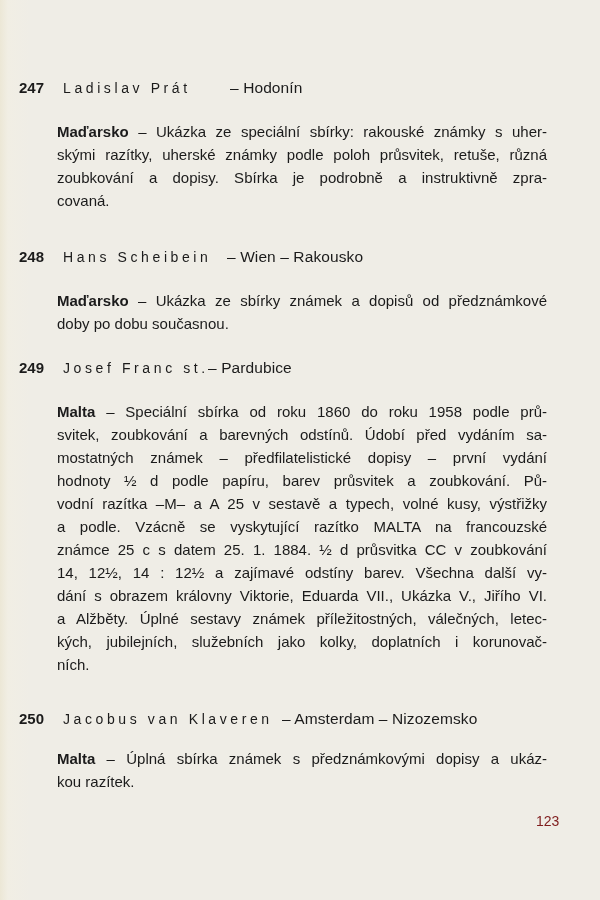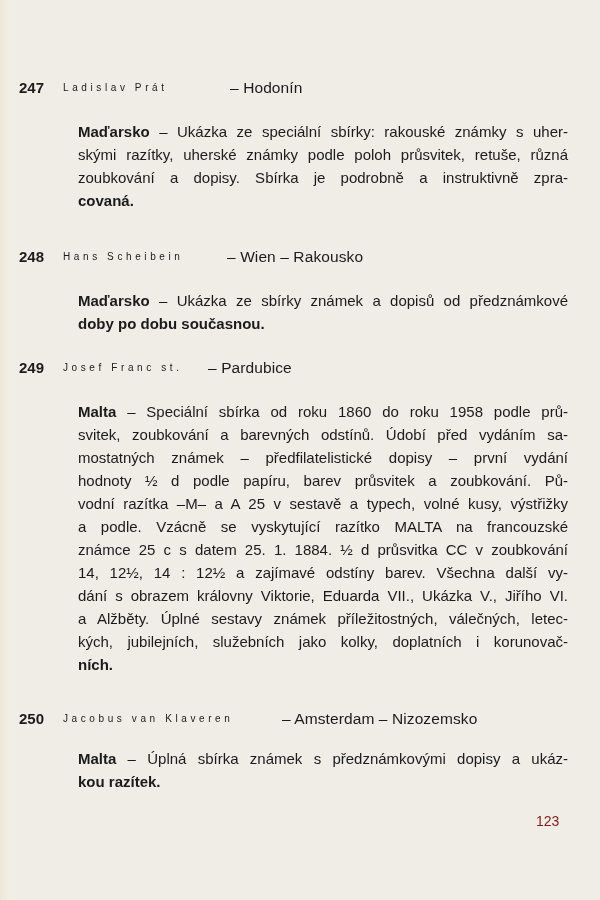--- a/index.html
+++ b/index.html
@@ -7,25 +7,25 @@
     width:600px; height:900px; overflow:hidden;
     background: linear-gradient(90deg, #ece7d6 0px, #f1eee4 8px, #efede6 30px, #efede6 100%);
     font-family: "Liberation Sans", "DejaVu Sans", sans-serif;
     color:#1b1b1b;
     position:relative;
   }
   .page { position:absolute; left:0; top:0; width:504px; height:900px; }
   .entry { position:absolute; left:0; width:600px; }
   .head { position:absolute; left:0; top:0; height:20px; line-height:20px; white-space:nowrap; }
   .num { position:absolute; left:19px; font-weight:bold; font-size:15px; letter-spacing:0px; }
-  .name { position:absolute; left:63px; font-size:10px; letter-spacing:3.6px; }
+  .name { position:absolute; left:63px; font-size:14px; letter-spacing:3.6px; }
   .place { position:absolute; font-size:15.5px; letter-spacing:0.1px; }
-  .body-text { position:absolute; left:78px; width:490px; font-size:15px; line-height:23px; }
+  .body-text { position:absolute; left:57px; width:490px; font-size:15px; line-height:23px; }
   .body-text .line { display:block; white-space:nowrap; text-align:justify; text-align-last:justify; }
-  .body-text .line.last { text-align-last:left;font-weight:bold; }
+  .body-text .line.last { text-align-last:left; }
   .country { font-weight:bold; }
   .pagenum { position:absolute; left:536px; top:813px; font-size:14px; color:#7f1d1d; }
 </style>
 </head>
 <body>
 
 <div class="page">
 
   <div class="entry" style="top:78px;">
     <div class="head">

